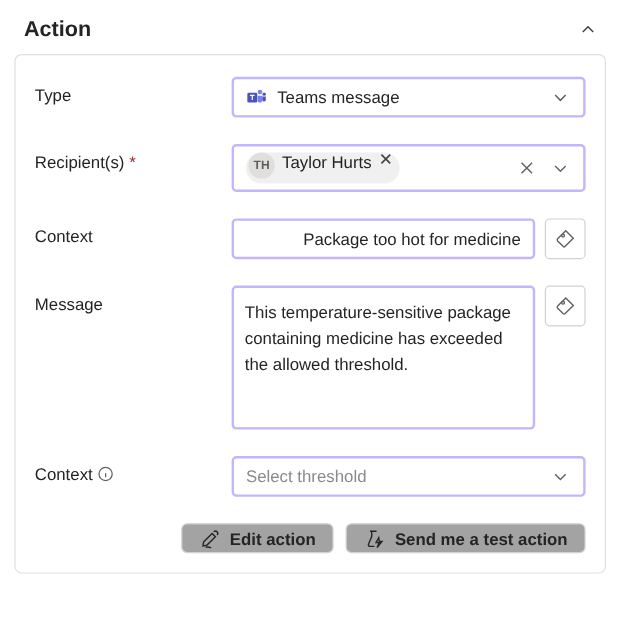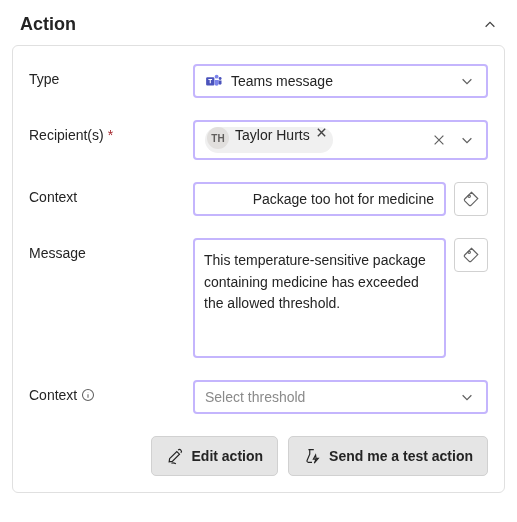--- a/index.html
+++ b/index.html
@@ -156,25 +156,25 @@
     width: 18px; height: 18px;
     stroke: #616161; fill: none; stroke-width: 1.3;
   }
   .footer {
     display: flex;
     justify-content: flex-end;
     gap: 10px;
     margin-top: 4px;
   }
   .btn {
-    height: 40px;
+    height: 25px;
     padding: 0 14px;
     border: 1px solid #d1d1d1;
     border-radius: 5px;
-    background: #e5e5e5;
+    background: #a3a3a3;
     font-size: 14px;
     font-weight: 600;
     color: #242424;
     display: inline-flex;
     align-items: center;
     gap: 8px;
     cursor: pointer;
   }
   .btn svg {
     width: 18px; height: 18px;

